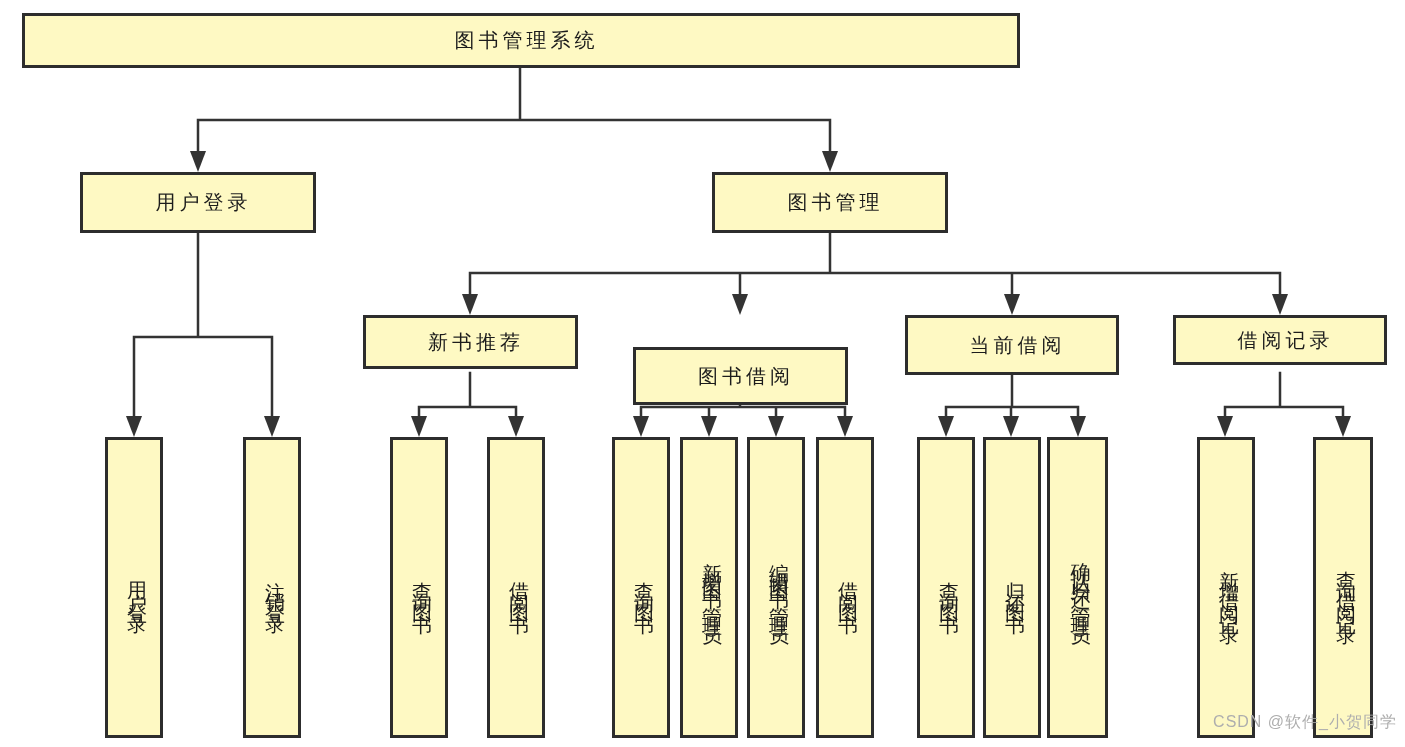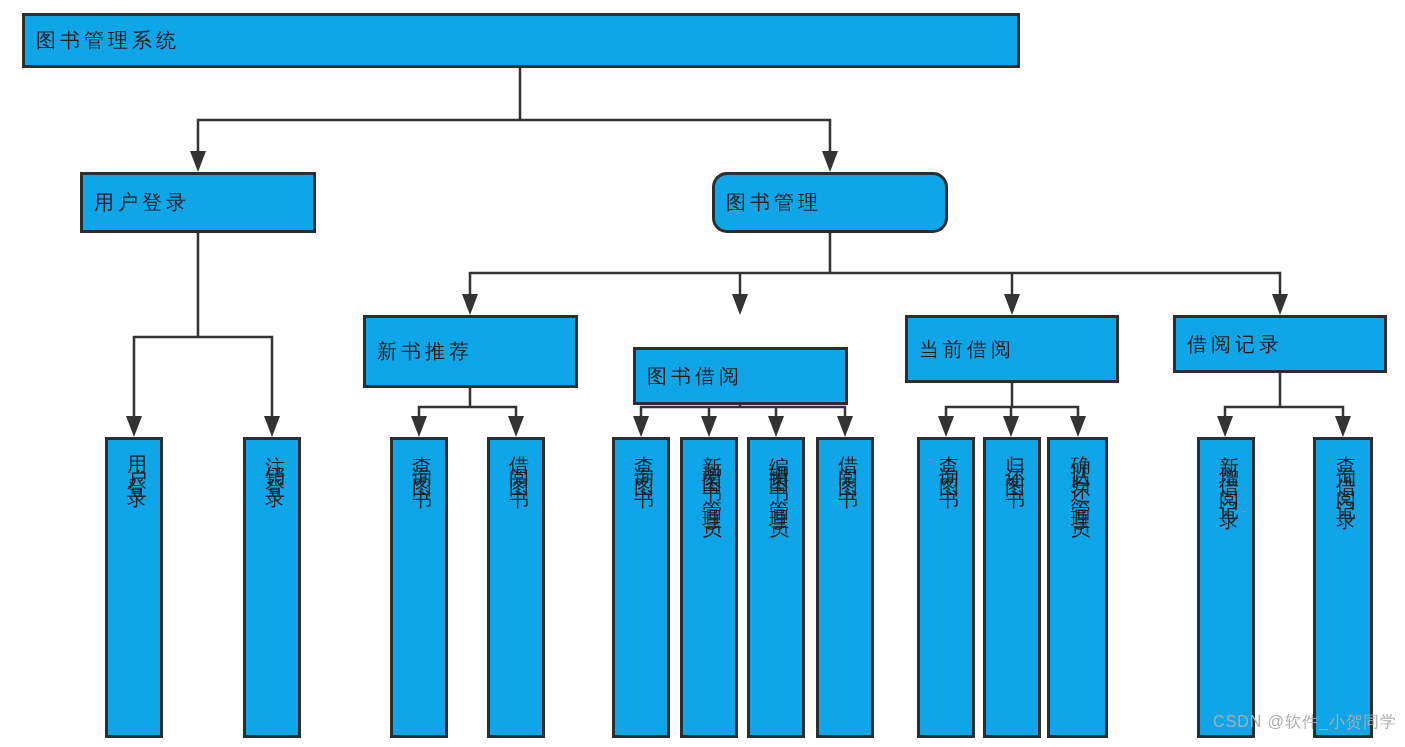--- a/index.html
+++ b/index.html
@@ -18,48 +18,48 @@
   .connectors {
     position: absolute;
     left: 0;
     top: 0;
     z-index: 1;
   }
   .box {
     position: absolute;
     box-sizing: border-box;
     border: 3px solid #2d2d2d;
-    background: #0ea5e9;
+    background: #fef9c3;
     color: #1c1c1c;
     display: flex;
     align-items: center;
-    justify-content: flex-start;
+    justify-content: center;
     z-index: 2;
     padding-left: 7px;
   }
   .hbox {
     font-size: 20px;
     letter-spacing: 4px;
     text-indent: 4px; 
     white-space: nowrap;
   }
   .vbox {
     writing-mode: vertical-rl;
     font-size: 20px;
     letter-spacing: 11px;
     line-height: 1;
     white-space: nowrap;
   }
   .root-box   { left: 22px;   top: 13px;  width: 998px; height: 55px; }
   .lvl2-a     { left: 80px;   top: 172px; width: 236px; height: 61px; }
-  .lvl2-b     { left: 712px;  top: 172px; width: 236px; height: 61px; border-radius: 15px; }
-  .lvl3-a     { left: 363px;  top: 315px; width: 215px; height: 73px; }
+  .lvl2-b     { left: 712px;  top: 172px; width: 236px; height: 61px; }
+  .lvl3-a     { left: 363px;  top: 315px; width: 215px; height: 54px; }
   .lvl3-b     { left: 633px;  top: 315px; width: 215px; height: 58px; margin-top: 32px; }
-  .lvl3-c     { left: 905px;  top: 315px; width: 214px; height: 68px; }
-  .lvl3-d     { left: 1173px; top: 315px; width: 214px; height: 58px; }
+  .lvl3-c     { left: 905px;  top: 315px; width: 214px; height: 60px; }
+  .lvl3-d     { left: 1173px; top: 315px; width: 214px; height: 50px; }
   .leaf       { top: 437px; width: 58px; height: 301px; }
   .leaf-1  { left: 105px;  }
   .leaf-2  { left: 243px;  }
   .leaf-3  { left: 390px;  }
   .leaf-4  { left: 487px;  }
   .leaf-5  { left: 612px;  }
   .leaf-6  { left: 680px;  }
   .leaf-7  { left: 747px;  }
   .leaf-8  { left: 816px;  }
   .leaf-9  { left: 917px;  }

